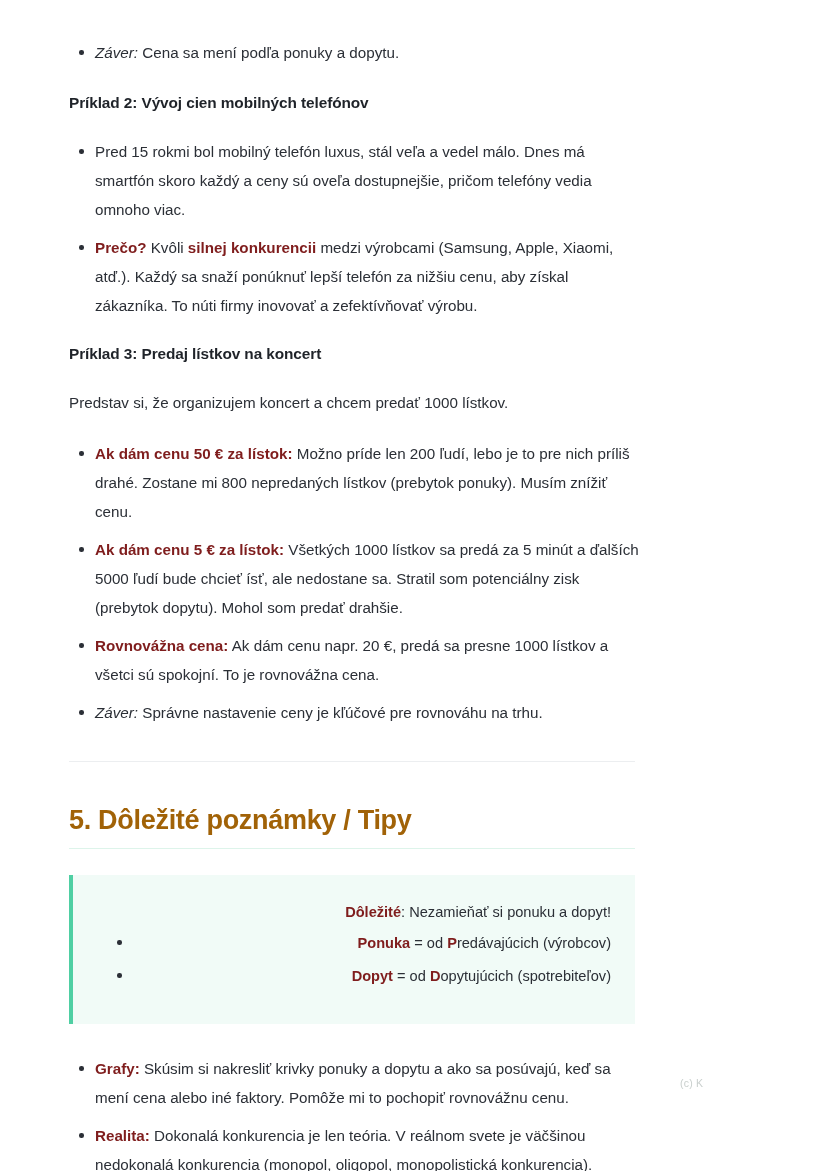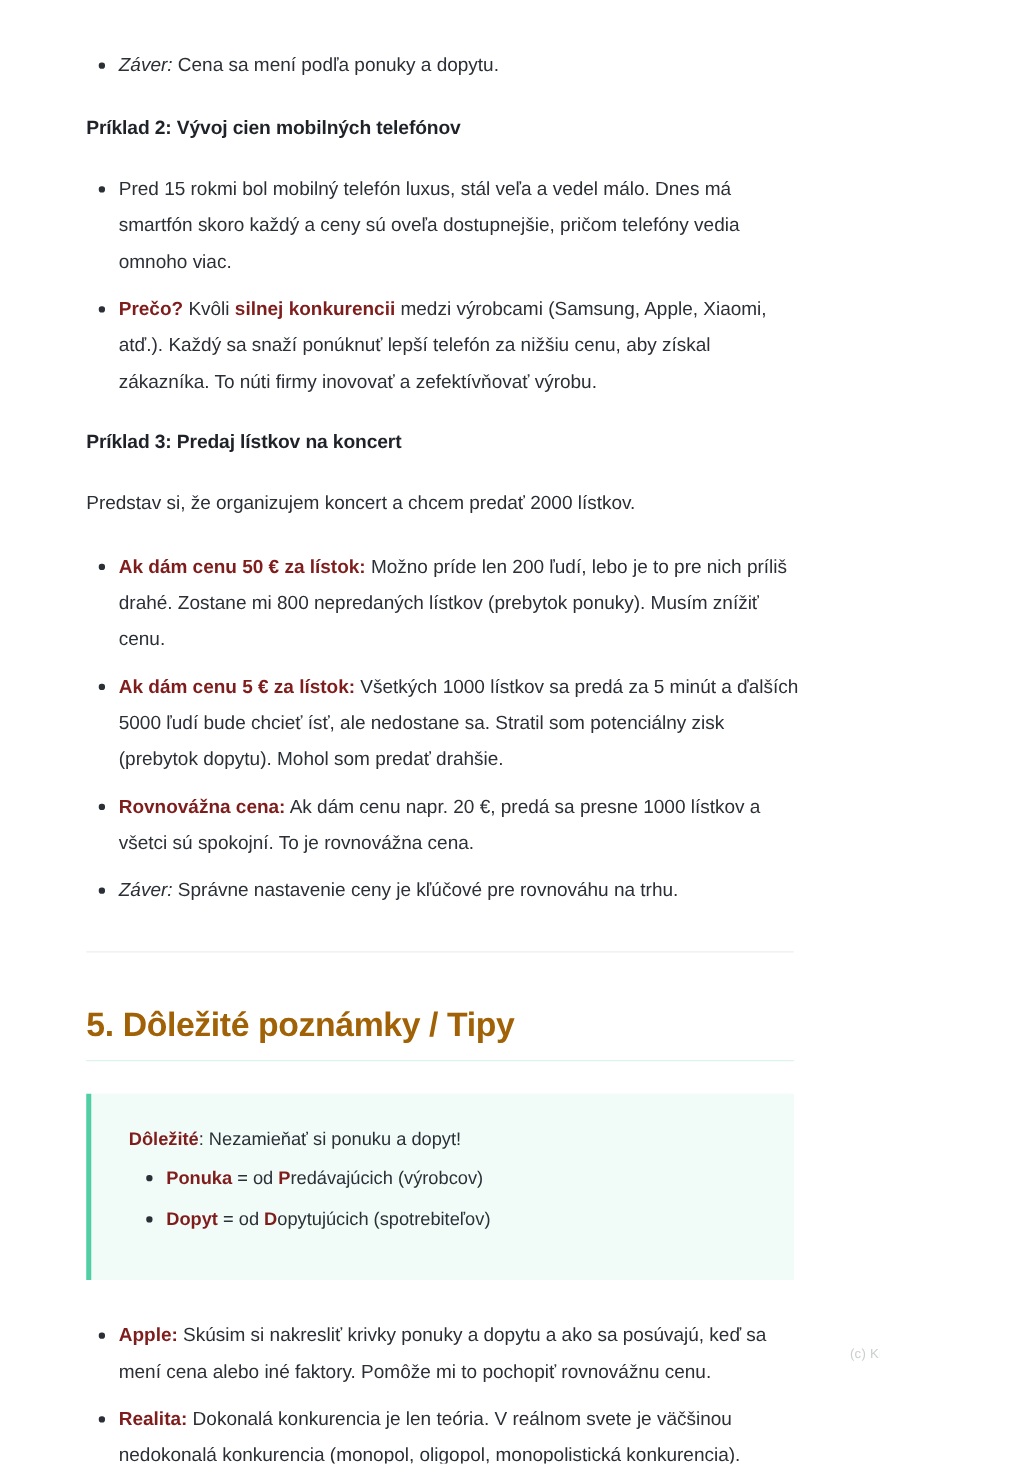--- a/index.html
+++ b/index.html
@@ -99,20 +99,21 @@
     width: 566px;
   }
   
   .callout {
     position: relative;
     background: #f1fbf7;
     border-left: 4px solid #4fcfa3;
     width: 566px;
     box-sizing: border-box;
     padding: 26px 24px 28px 30px;
+    text-align: right;
   }
   .callout .callout-title {
     font-size: 14.6px;
     line-height: 22px;
     margin: 0 0 7px 0;
     color: #2b2f36;
   }
   .callout ul.bullets > li {
     font-size: 14.6px;
     line-height: 26px;
@@ -166,21 +167,21 @@
         <b>Prečo?</b><span> Kvôli </span><b>silnej konkurencii</b><span> medzi výrobcami (Samsung, Apple, Xiaomi, atď.). Každý sa snaží ponúknuť lepší telefón za nižšiu cenu, aby získal zákazníka. To núti firmy inovovať a zefektívňovať výrobu.</span>
       </li>
     </ul>
 
     <div class="spacer-md" style="height:22px"></div>
 
     <h3 class="sub">Príklad 3: Predaj lístkov na koncert</h3>
 
     <div class="spacer-md" style="height:22px"></div>
 
-    <p class="para">Predstav si, že organizujem koncert a chcem predať 2000 lístkov.</p>
+    <p class="para">Predstav si, že organizujem koncert a chcem predať 1000 lístkov.</p>
 
     <div class="spacer-md" style="height:22px"></div>
 
     <ul class="bullets">
       <li>
         <b>Ak dám cenu 50 € za lístok:</b><span> Možno príde len 200 ľudí, lebo je to pre nich príliš drahé. Zostane mi 800 nepredaných lístkov (prebytok ponuky). Musím znížiť cenu.</span>
       </li>
       <li>
         <b>Ak dám cenu 5 € za lístok:</b><span> Všetkých 1000 lístkov sa predá za 5 minút a ďalších 5000 ľudí bude chcieť ísť, ale nedostane sa. Stratil som potenciálny zisk (prebytok dopytu). Mohol som predať drahšie.</span>
       </li>
@@ -214,21 +215,21 @@
         <li>
           <b>Dopyt</b><span> = od </span><b>D</b><span>opytujúcich (spotrebiteľov)</span>
         </li>
       </ul>
     </div>
 
     <div class="spacer-lg" style="height:30px"></div>
 
     <ul class="bullets">
       <li>
-        <b>Apple:</b><span> Skúsim si nakresliť krivky ponuky a dopytu a ako sa posúvajú, keď sa mení cena alebo iné faktory. Pomôže mi to pochopiť rovnovážnu cenu.</span>
+        <b>Grafy:</b><span> Skúsim si nakresliť krivky ponuky a dopytu a ako sa posúvajú, keď sa mení cena alebo iné faktory. Pomôže mi to pochopiť rovnovážnu cenu.</span>
       </li>
       <li>
         <b>Realita:</b><span> Dokonalá konkurencia je len teória. V reálnom svete je väčšinou nedokonalá konkurencia (monopol, oligopol, monopolistická konkurencia).</span>
       </li>
 
     </ul>
 
   </div>
 
   <div class="watermark">(c) Knowunity 2025</div>

